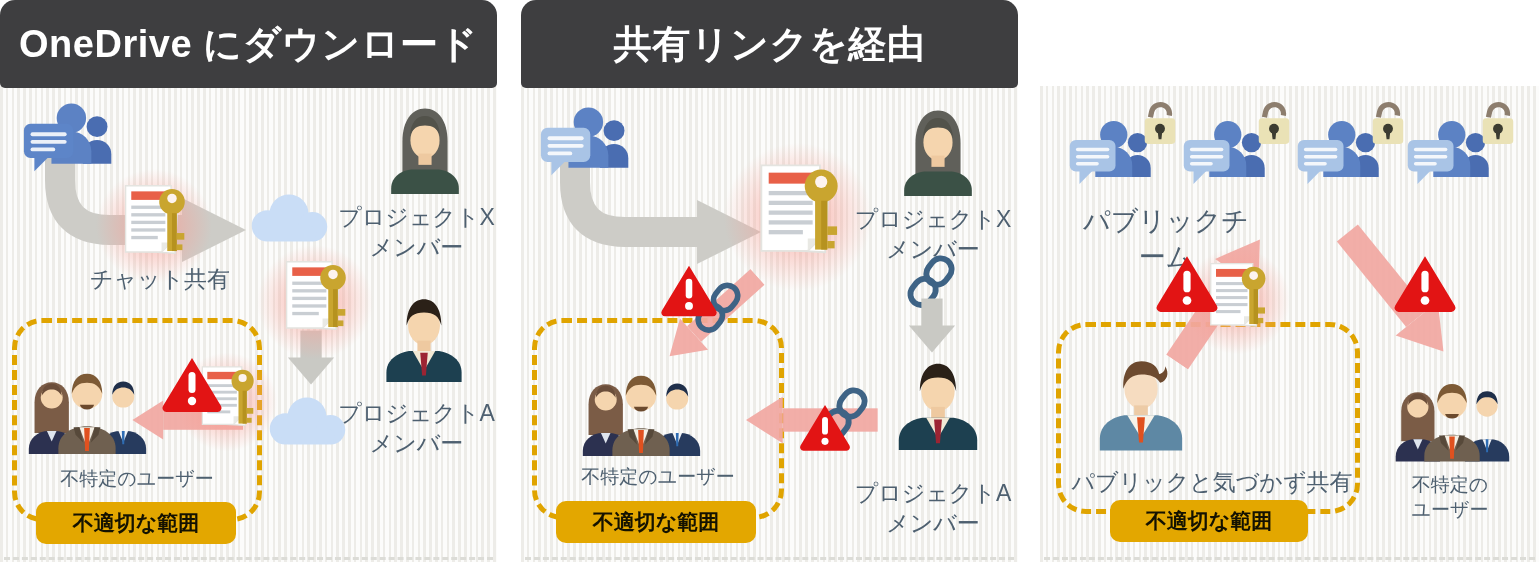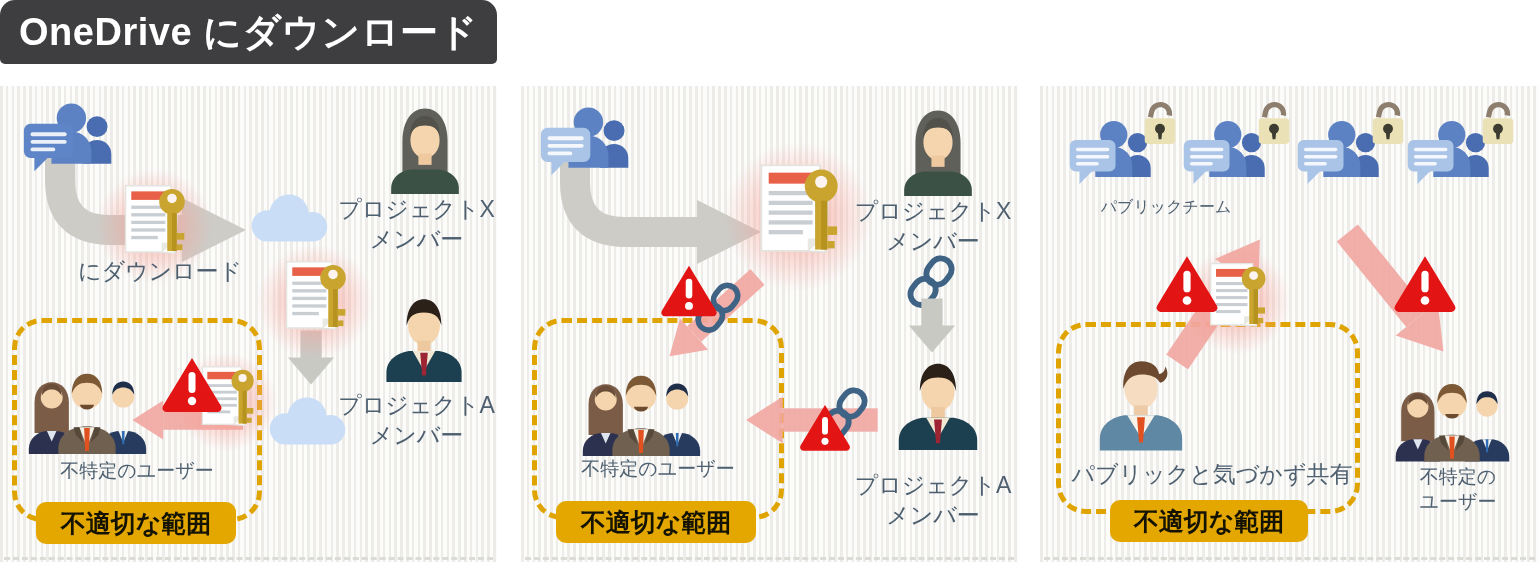--- a/index.html
+++ b/index.html
@@ -11,35 +11,35 @@
   #p1{left:0;width:497px}
   #p2{left:521px;width:497px}
   #p3{left:1040px;width:499px}
   .panel-body{
     position:absolute;left:0;right:0;top:86px;bottom:0;
     background-color:#fbfbfa;
     background-image:repeating-linear-gradient(90deg,#edece8 0px,#edece8 2.6px,#fcfcfb 2.6px,#fcfcfb 5.8px);
   }
   .bline{position:absolute;left:4px;right:4px;bottom:2px;border-top:3px dashed #dcdcd7;}
   .panel-header{
-    position:absolute;left:0;right:0;top:0;height:64px;background:#3e3e40;
+    position:absolute;left:0;right:0;top:0;height:88px;background:#3e3e40;
     border-radius:15px 15px 5px 5px;display:flex;align-items:center;justify-content:center;
     color:#ffffff;font-weight:bold;font-size:38px;letter-spacing:0.5px;z-index:5;
   }
   .el{position:absolute;}
   svg.ic{position:absolute;overflow:visible;}
   .lbl{
     position:absolute;color:#4e6070;font-size:23px;line-height:1.32;
-    text-align:center;white-space:pre-line;
+    text-align:center;white-space:pre-line;margin-top:8px;
   }
   .lbl-big{font-size:19px;}
   .badge{
     position:absolute;background:#e3a700;border-radius:10px;
     display:flex;align-items:center;justify-content:center;
-    color:#141200;font-weight:bold;font-size:25px;
+    color:#141200;font-weight:bold;font-size:21px;
   }
   .dbox{position:absolute;border:5px dashed #e0a400;border-radius:30px;}
   .dockey{position:absolute;}
   .dockey::before{
     content:"";position:absolute;left:-30%;top:-16%;width:160%;height:134%;
     background:radial-gradient(closest-side,rgba(247,160,150,0.85),rgba(247,160,150,0.0) 95%);
     border-radius:50%;
   }
   .dockey svg{position:absolute;left:0;top:0;width:100%;height:100%;overflow:visible;}
   .pink{opacity:0.92;}
@@ -189,21 +189,21 @@
     </svg>
   <svg class="ic" style="left:240px;top:186px;width:98px;height:62px">
       <use href="#s-cloud"></use>
     </svg>
 
   <div class="dockey" style="left:116px;top:180px;width:76px;height:90px">
       <svg>
         <use href="#s-dockey"></use>
       </svg>
     </div>
-  <div class="lbl" style="left:55px;top:256px;width:210px">にダウンロード</div>
+  <div class="lbl" style="left:55px;top:256px;width:210px">チャット共有</div>
 
   <svg class="ic" style="left:378px;top:100px;width:94px;height:94px">
       <use href="#s-woman"></use>
     </svg>
   <div class="lbl" style="left:336px;top:194px;width:161px">プロジェクトX
 メンバー</div>
 
   <svg class="ic" style="left:284px;top:330px;width:54px;height:57px">
       <use href="#s-downarrow"></use>
     </svg>
@@ -300,20 +300,21 @@
   <svg class="ic" style="left:277px;top:402px;width:54px;height:50px">
       <use href="#s-warn"></use>
     </svg>
 
   <svg class="ic" style="left:58px;top:366px;width:124px;height:92px">
       <use href="#s-group"></use>
     </svg>
   <div class="lbl lbl-big" style="left:11px;top:456px;width:252px">不特定のユーザー</div>
   <div class="badge" style="left:35px;top:501px;width:200px;height:42px">不適切な範囲</div>
 
+  <header class="panel-header">共有リンクを経由</header>
 </section>
 
 <section class="panel" id="p3">
   <div class="panel-body">
       <div class="bline"></div>
     </div>
 
   <div class="el" style="left:28px;top:100px;width:114px;height:90px">
     <svg class="ic" style="left:0;top:18px;width:88px;height:72px;--bubble:#a9c4e6">
         <use href="#s-teams"></use>
@@ -340,21 +341,21 @@
   </div>
   <div class="el" style="left:366px;top:100px;width:114px;height:90px">
     <svg class="ic" style="left:0;top:18px;width:88px;height:72px;--bubble:#a9c4e6">
         <use href="#s-teams"></use>
       </svg>
     <svg class="ic" style="left:72px;top:0;width:40px;height:46px">
         <use href="#s-lock"></use>
       </svg>
   </div>
 
-  <div class="lbl" style="left:36px;top:196px;width:180px;font-size:16px">パブリックチーム</div>
+  <div class="lbl" style="left:36px;top:196px;width:180px;font-size:27px">パブリックチーム</div>
 
   <div class="dbox" style="left:16px;top:322px;width:294px;height:182px"></div>
   <svg class="ic" style="left:52px;top:346px;width:98px;height:106px">
       <use href="#s-manB"></use>
     </svg>
 
   <svg class="ic pink" style="left:104px;top:271px;width:150px;height:58px;transform:rotate(-56deg)">
       <use href="#s-pinkarrow"></use>
     </svg>
   <div class="dockey" style="left:162px;top:258px;width:70px;height:84px">
@@ -369,19 +370,19 @@
   <svg class="ic pink" style="left:268px;top:264px;width:176px;height:58px;transform:rotate(51deg)">
       <use href="#s-pinkarrow"></use>
     </svg>
   <svg class="ic" style="left:352px;top:252px;width:66px;height:62px">
       <use href="#s-warn"></use>
     </svg>
 
   <svg class="ic" style="left:352px;top:374px;width:120px;height:90px">
       <use href="#s-group"></use>
     </svg>
-  <div class="lbl lbl-big" style="left:340px;top:464px;width:156px">不特定の
+  <div class="lbl lbl-big" style="left:340px;top:464px;width:140px">不特定の
 ユーザー</div>
 
   <div class="lbl" style="left:20px;top:459px;width:304px">パブリックと気づかず共有</div>
   <div class="badge" style="left:70px;top:500px;width:198px;height:42px">不適切な範囲</div>
 
 </section>
 
 </body></html>

